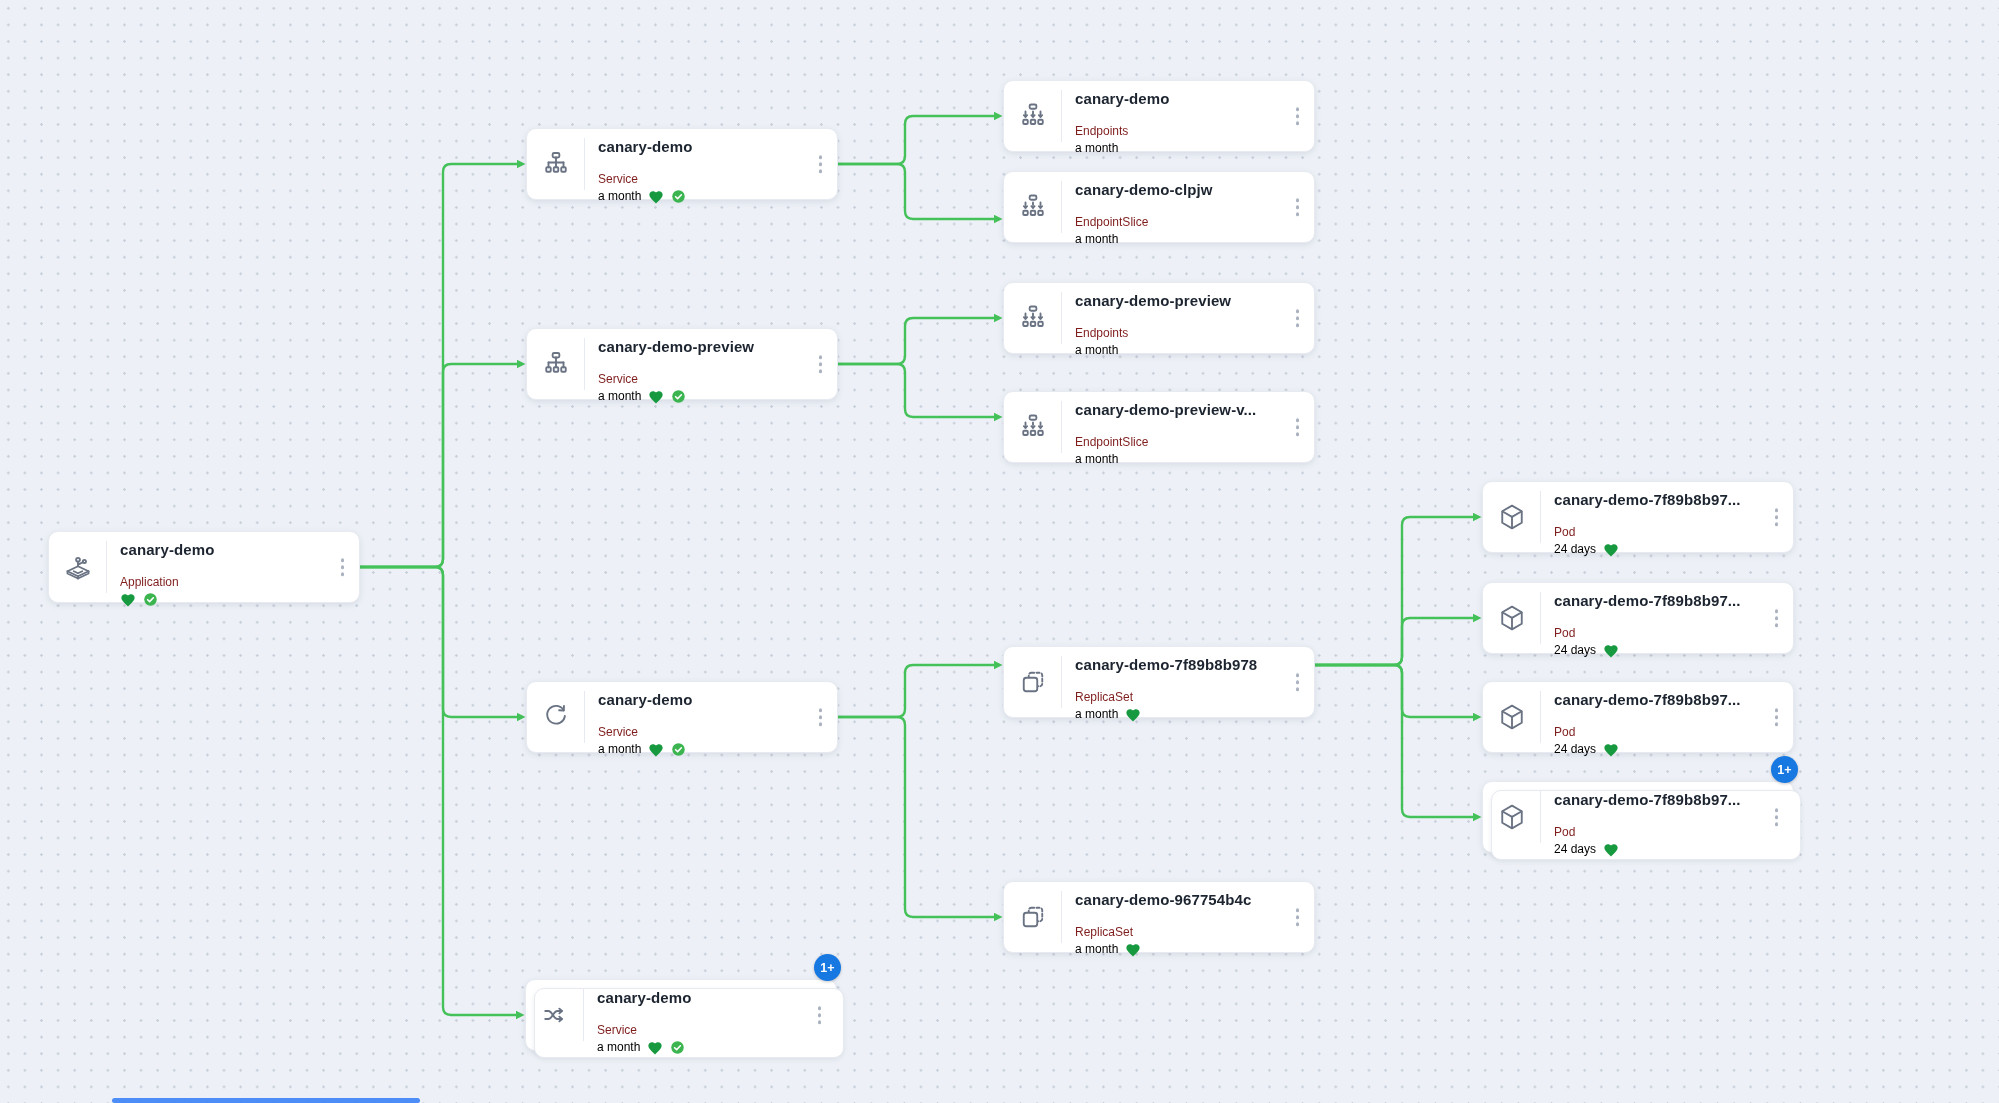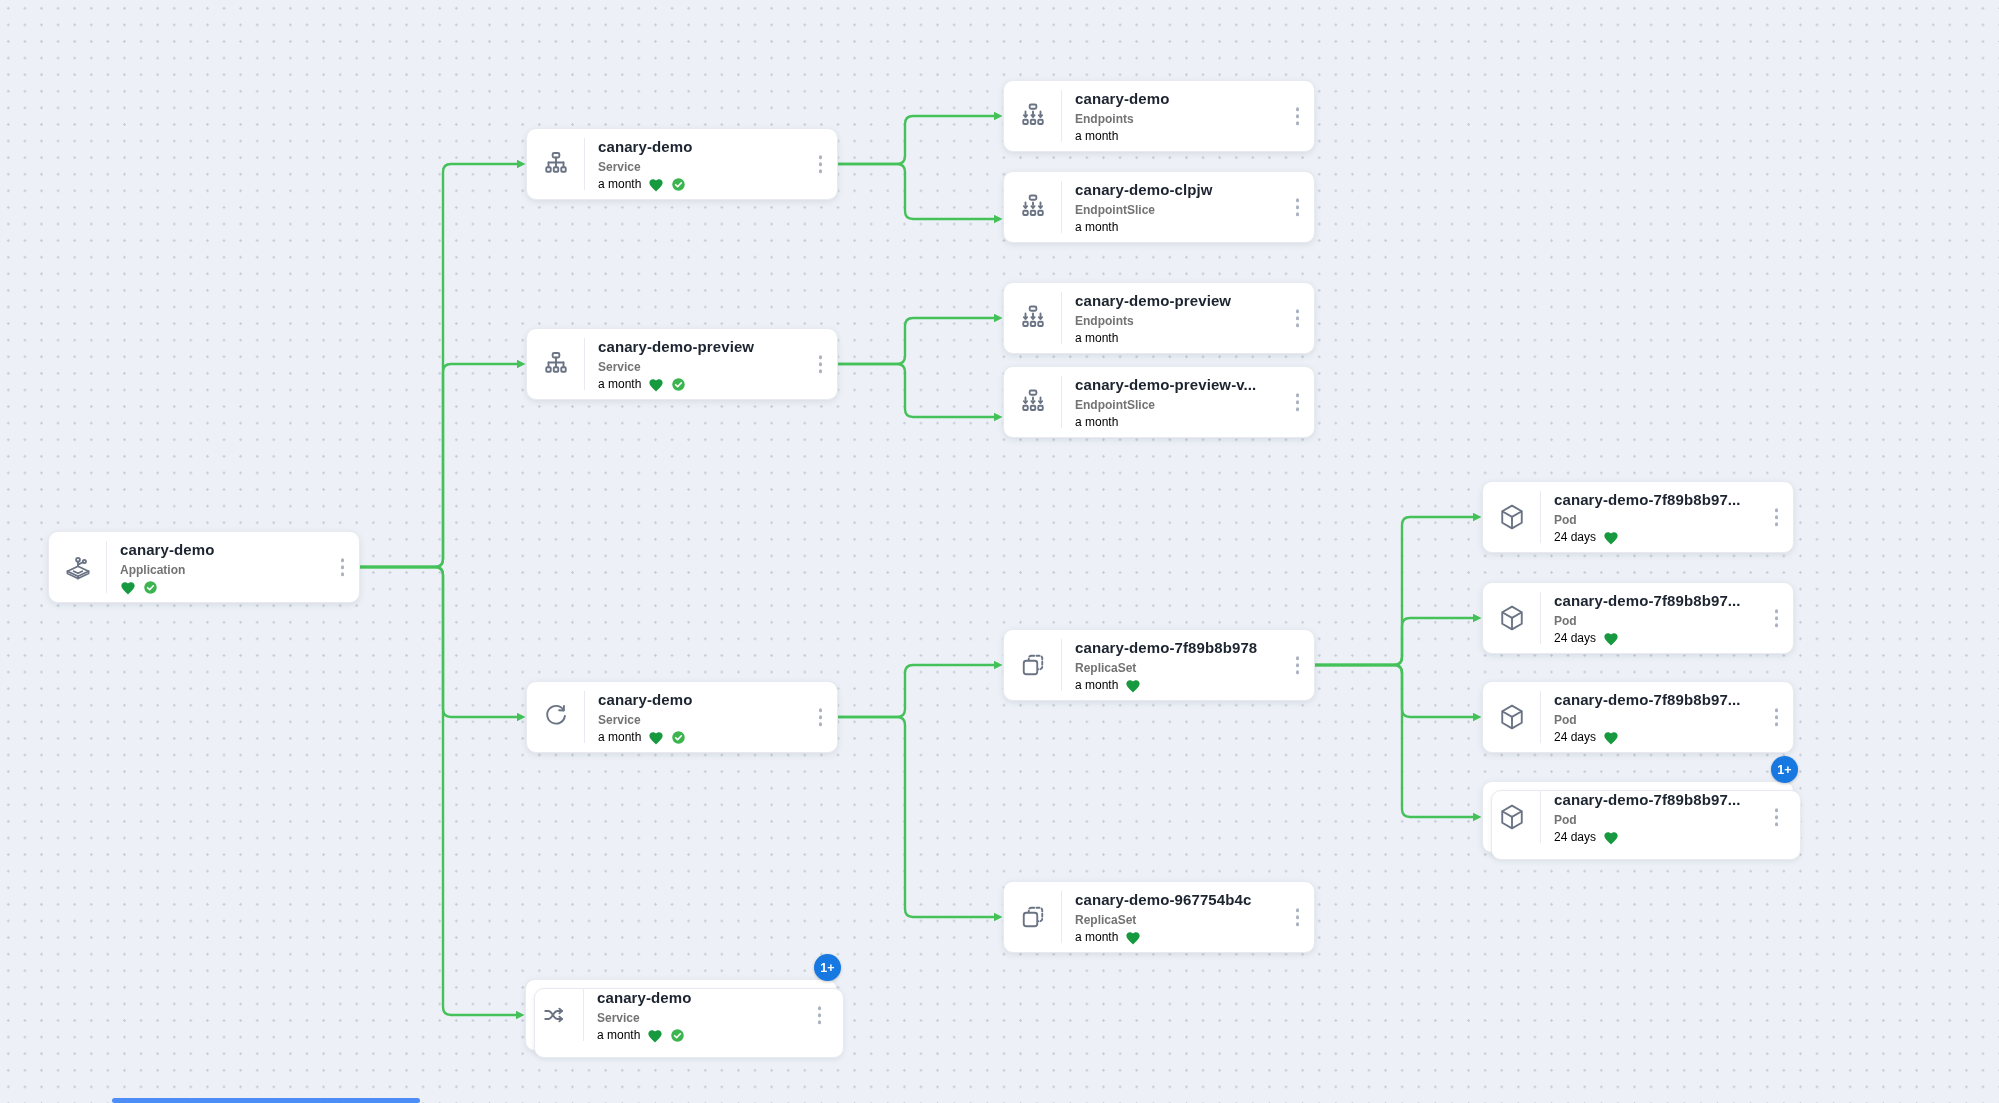--- a/index.html
+++ b/index.html
@@ -20,21 +20,21 @@
   .node.stacked::before{
     content:'';position:absolute;left:8px;top:8px;width:100%;height:100%;
     background:#fff;border:1px solid #e7eaf0;border-radius:10px;
     box-shadow:0 2px 5px rgba(25,39,66,.08);z-index:-1;box-sizing:border-box;
   }
   .icon-col{width:58px;flex:0 0 58px;display:flex;align-items:center;justify-content:center;position:relative;color:#6a7383;}
   .icon-col::after{content:'';position:absolute;right:0;top:9px;bottom:9px;width:1px;background:#e7eaf0;}
   .icon-col svg{display:block;}
   .text-col{flex:1;min-width:0;padding:9px 0 6px 13px;}
   .title{font-size:15px;font-weight:700;color:#1c2430;letter-spacing:.1px;line-height:18px;white-space:nowrap;overflow:hidden;}
-  .kind{font-size:12px;color:#737373;margin-top:4px;line-height:14px;font-weight:bold;}
+  .kind{font-size:12px;color:#7f1d1d;margin-top:16px;line-height:14px;}
   .meta{margin-top:3px;display:flex;align-items:center;gap:7px;font-size:12px;color:#000000;line-height:15px;}
   .menu{position:absolute;right:11px;top:50%;transform:translateY(-50%);display:flex;flex-direction:column;gap:3.5px;padding:4px;cursor:pointer;}
   .menu i{width:3.5px;height:3.5px;border-radius:50%;background:#aab2c0;display:block;}
   .badge{
     position:absolute;top:-26px;right:-5px;width:27px;height:27px;border-radius:50%;
     color:#fff;font-size:12.5px;font-weight:700;display:flex;align-items:center;justify-content:center;
     z-index:3;box-shadow:0 1px 3px rgba(0,0,0,.22);cursor:pointer;
   }
   #hscrollbar{position:absolute;left:112px;bottom:0;width:308px;height:5px;border-radius:3px;opacity:.9;cursor:pointer;z-index:5;}
 </style>
@@ -281,21 +281,21 @@
           <div class="meta">
             <span>a month</span>
           </div>
         </div>
         <div class="menu">
           <i></i>
           <i></i>
           <i></i>
         </div>
       </div>
-      <div class="node" style="left: 1003px; top: 366px;">
+      <div class="node" style="left: 1003px; top: 391px;">
         <div class="icon-col">
           <svg width="30" height="30" viewBox="0 0 24 24" fill="none" stroke="currentColor" stroke-width="1.5" stroke-linecap="round" stroke-linejoin="round">
             <rect x="9.3" y="2.8" width="5.4" height="3.4" rx="1.2"></rect>
             <path stroke-dasharray="2 1.6" d="M6 8.4 V12.6 M12 8.4 V12.6 M18 8.4 V12.6"></path>
             <path d="M4.7 11.3 L6 12.7 L7.3 11.3 M10.7 11.3 L12 12.7 L13.3 11.3 M16.7 11.3 L18 12.7 L19.3 11.3"></path>
             <rect x="4.2" y="15" width="3.6" height="3.4" rx="0.8"></rect>
             <rect x="10.2" y="15" width="3.6" height="3.4" rx="0.8"></rect>
             <rect x="16.2" y="15" width="3.6" height="3.4" rx="0.8"></rect>
           </svg>
         </div>
@@ -305,21 +305,21 @@
           <div class="meta">
             <span>a month</span>
           </div>
         </div>
         <div class="menu">
           <i></i>
           <i></i>
           <i></i>
         </div>
       </div>
-      <div class="node" style="left: 1003px; top: 629px;">
+      <div class="node" style="left: 1003px; top: 646px;">
         <div class="icon-col">
           <svg width="30" height="30" viewBox="0 0 24 24" fill="none" stroke="currentColor" stroke-width="1.5" stroke-linecap="round" stroke-linejoin="round">
             <rect x="8.6" y="4.6" width="10.8" height="10.8" rx="2" stroke-dasharray="2.4 1.8"></rect>
             <rect x="4.6" y="8.6" width="10.8" height="10.8" rx="2" fill="#fff"></rect>
           </svg>
         </div>
         <div class="text-col">
           <div class="title">canary-demo-7f89b8b978</div>
           <div class="kind">ReplicaSet</div>
           <div class="meta">

